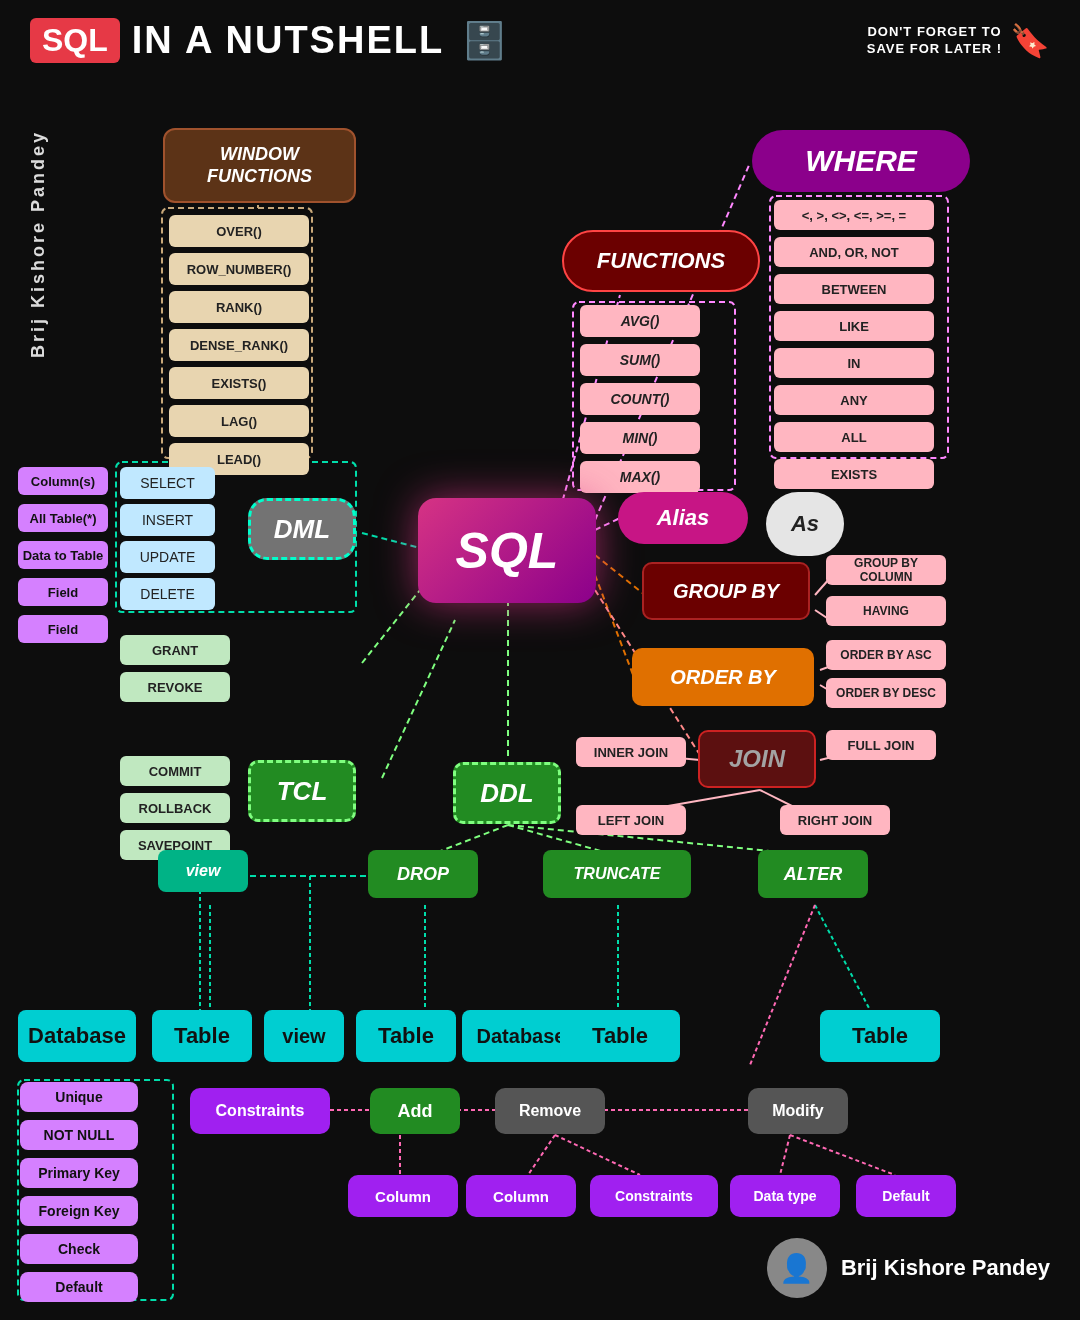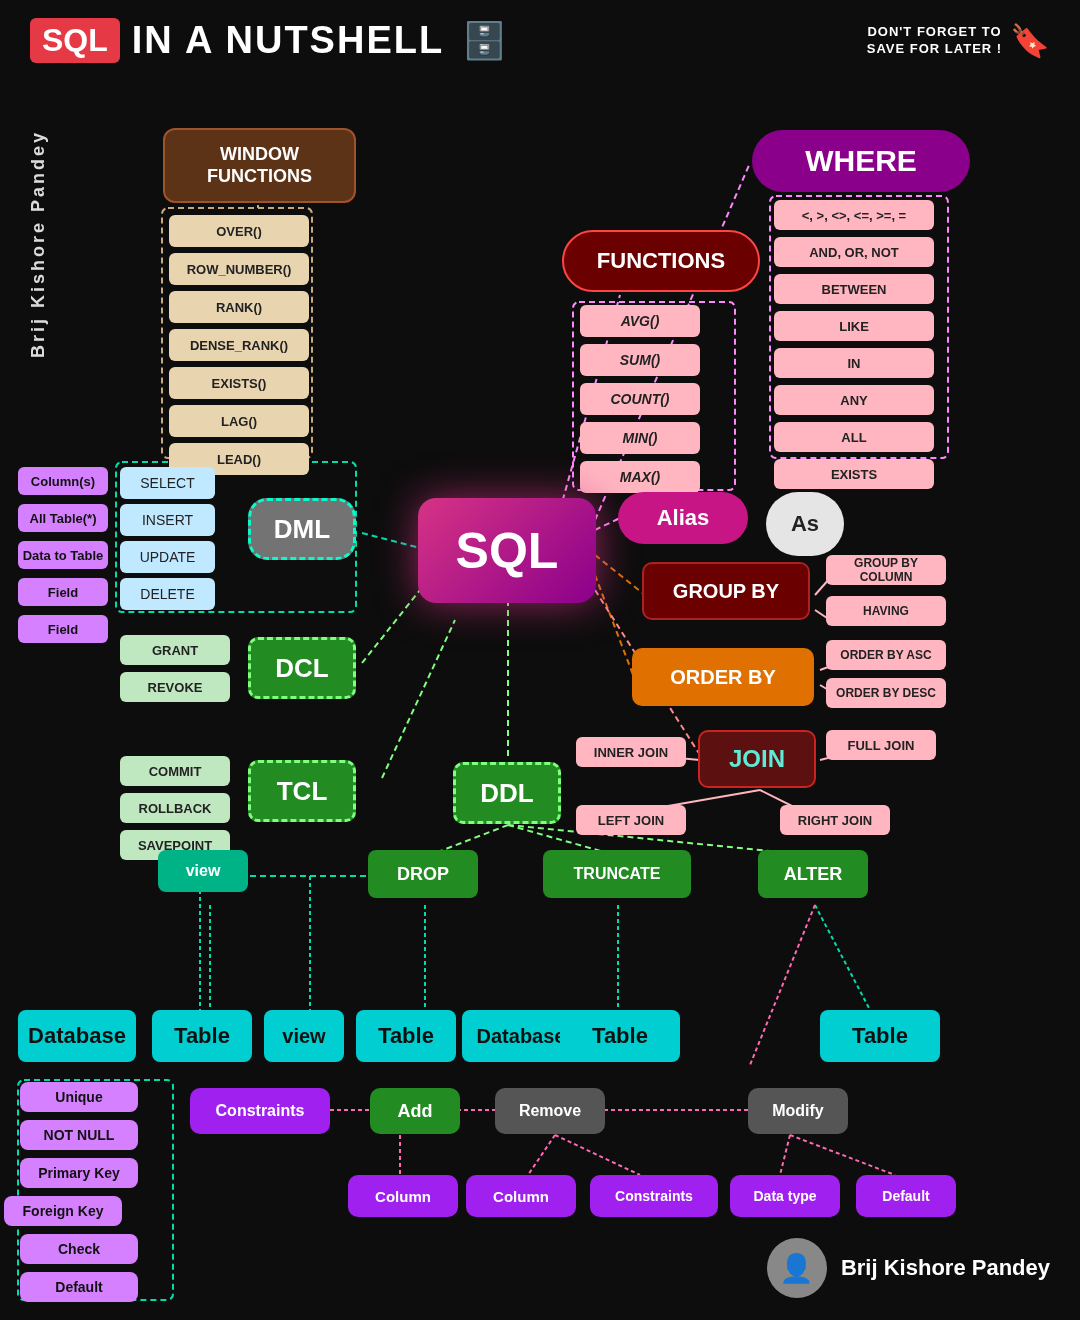--- a/index.html
+++ b/index.html
@@ -78,20 +78,21 @@
     
     .node {
       position: absolute;
       display: flex;
       align-items: center;
       justify-content: center;
       text-align: center;
       font-weight: 800;
       border-radius: 8px;
       font-size: 15px;
+      font-style: italic;
     }
 
     
     .wf-node {
       position: absolute;
       background: #e8d5b0;
       color: #222;
       font-size: 13px;
       font-weight: 700;
       border-radius: 6px;
@@ -447,23 +448,20 @@
   <div class="dml-cmd" style="left:120px;top:541px">UPDATE</div>
   <div class="dml-cmd" style="left:120px;top:578px">DELETE</div>
 
   <div class="node" style="left:248px;top:498px;width:108px;height:62px;background:#737373;color:white;font-size:26px;border-radius:19px;border:3px dashed #00ffcc;font-weight:900">
     DML
   </div>
 
   <div class="dcl-cmd" style="left:120px;top:635px">GRANT</div>
   <div class="dcl-cmd" style="left:120px;top:672px">REVOKE</div>
 
-  <div class="node" style="left:248px;top:637px;width:108px;height:62px;background:#228b22;color:white;font-size:26px;border-radius:10px;border:3px dashed #7fff7f;font-weight:900">
-    DCL
-  </div>
 
   <div class="dcl-cmd" style="left:120px;top:756px;background:#c0e8c0">COMMIT</div>
   <div class="dcl-cmd" style="left:120px;top:793px;background:#c0e8c0">ROLLBACK</div>
   <div class="dcl-cmd" style="left:120px;top:830px;background:#c0e8c0">SAVEPOINT</div>
 
   <div class="node" style="left:248px;top:760px;width:108px;height:62px;background:#228b22;color:white;font-size:26px;border-radius:10px;border:3px dashed #7fff7f;font-weight:900">
     TCL
   </div>
 
   <div class="node" style="left:418px;top:498px;width:178px;height:105px;background:linear-gradient(135deg,#d63384,#8b008b);color:white;font-size:50px;border-radius:18px;font-weight:900;box-shadow:0 0 40px #d63384aa">
@@ -486,21 +484,21 @@
   </div>
   <div class="group-sub" style="left:826px;top:555px">GROUP BY<br>COLUMN</div>
   <div class="group-sub" style="left:826px;top:596px">HAVING</div>
 
   <div class="node" style="left:632px;top:648px;width:182px;height:58px;background:#e07000;color:white;font-size:20px;border-radius:10px;font-weight:800">
     ORDER BY
   </div>
   <div class="group-sub" style="left:826px;top:640px">ORDER BY ASC</div>
   <div class="group-sub" style="left:826px;top:678px">ORDER BY DESC</div>
 
-  <div class="node" style="left:698px;top:730px;width:118px;height:58px;background:#5c1010;color:#5eead4;font-size:24px;border-radius:10px;font-weight:800;border:2px solid #cc2222">
+  <div class="node" style="left:698px;top:730px;width:118px;height:58px;background:#5c1010;color:#a3a3a3;font-size:24px;border-radius:10px;font-weight:800;border:2px solid #cc2222">
     JOIN
   </div>
   <div class="join-sub" style="left:576px;top:737px">INNER JOIN</div>
   <div class="join-sub" style="left:826px;top:730px">FULL JOIN</div>
   <div class="join-sub" style="left:576px;top:805px">LEFT JOIN</div>
   <div class="join-sub" style="left:780px;top:805px">RIGHT JOIN</div>
 
   <div class="node" style="left:158px;top:850px;width:90px;height:42px;background:#00b386;color:white;font-size:16px;border-radius:8px;font-weight:700">
     view
   </div>
@@ -521,21 +519,21 @@
   <div class="table-node" style="left:152px;top:1010px;width:100px">Table</div>
   <div class="view-node" style="left:264px;top:1010px;width:80px">view</div>
   <div class="table-node" style="left:356px;top:1010px;width:100px">Table</div>
   <div class="db-node" style="left:462px;top:1010px;width:118px">Database</div>
   <div class="table-node" style="left:560px;top:1010px;width:120px">Table</div>
   <div class="table-node" style="left:820px;top:1010px;width:120px">Table</div>
 
   <div class="constraint-box constraint-light" style="left:20px;top:1082px;width:118px;height:30px;font-size:14px">Unique</div>
   <div class="constraint-box constraint-light" style="left:20px;top:1120px;width:118px;height:30px;font-size:14px">NOT NULL</div>
   <div class="constraint-box constraint-light" style="left:20px;top:1158px;width:118px;height:30px;font-size:14px">Primary Key</div>
-  <div class="constraint-box constraint-light" style="left:4px;top:1196px;width:118px;height:30px;font-size:14px">Foreign Key</div>
+  <div class="constraint-box constraint-light" style="left:20px;top:1196px;width:118px;height:30px;font-size:14px">Foreign Key</div>
   <div class="constraint-box constraint-light" style="left:20px;top:1234px;width:118px;height:30px;font-size:14px">Check</div>
   <div class="constraint-box constraint-light" style="left:20px;top:1272px;width:118px;height:30px;font-size:14px">Default</div>
 
   <div class="constraint-box constraint-purple" style="left:190px;top:1088px;width:140px;height:46px;border-radius:10px;font-size:16px;font-weight:800">Constraints</div>
 
   <div class="constraint-box" style="left:370px;top:1088px;width:90px;height:46px;background:#228b22;color:white;border-radius:10px;font-size:18px;font-weight:800">Add</div>
 
   <div class="constraint-box" style="left:495px;top:1088px;width:110px;height:46px;background:#555;color:white;border-radius:10px;font-size:16px;font-weight:800">Remove</div>
 
   <div class="constraint-box" style="left:748px;top:1088px;width:100px;height:46px;background:#555;color:white;border-radius:10px;font-size:16px;font-weight:800">Modify</div>

